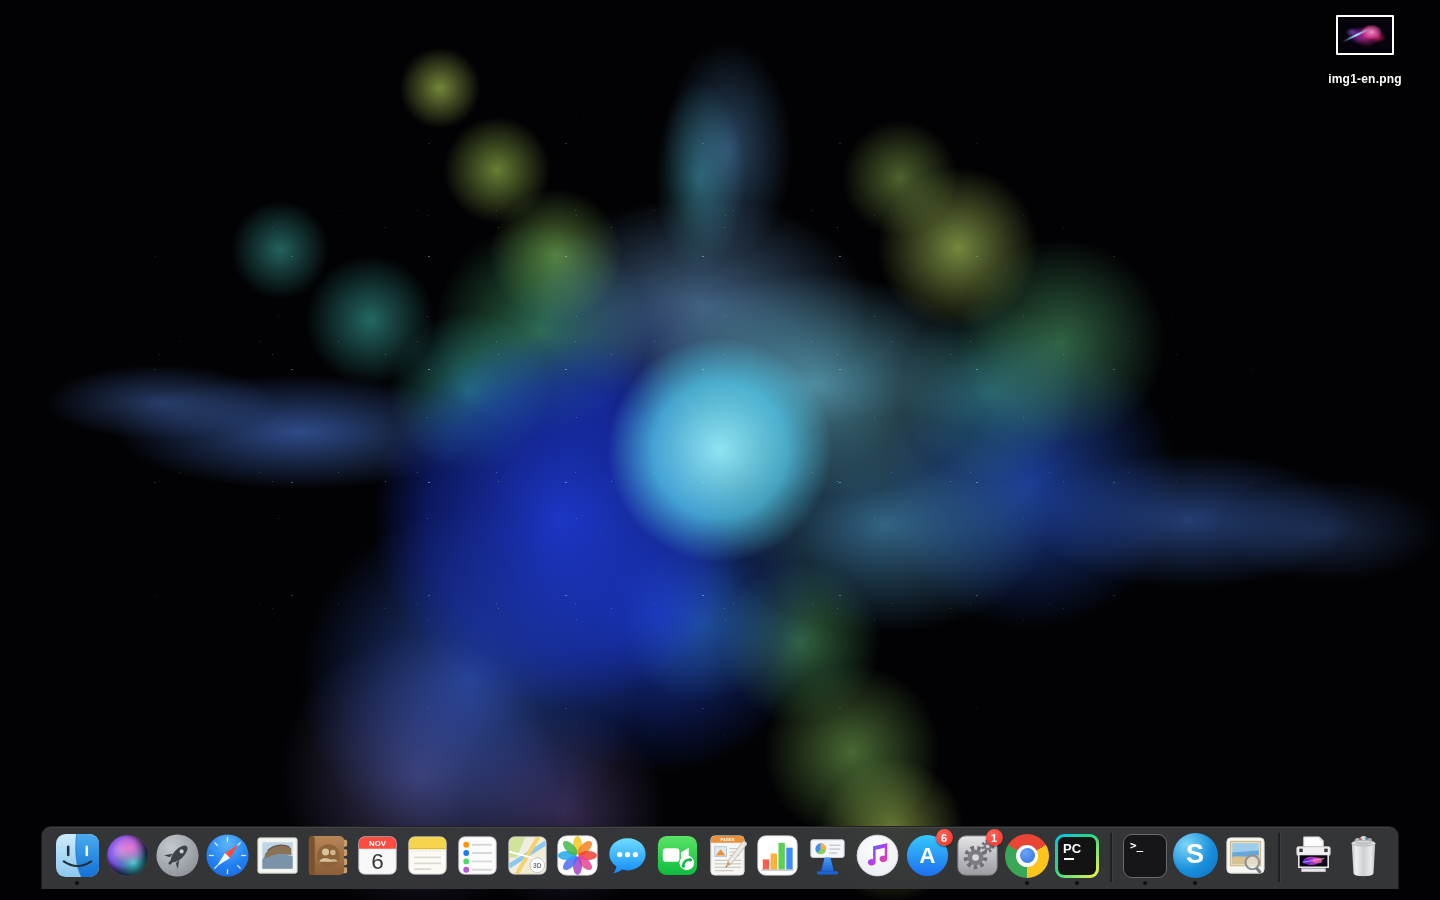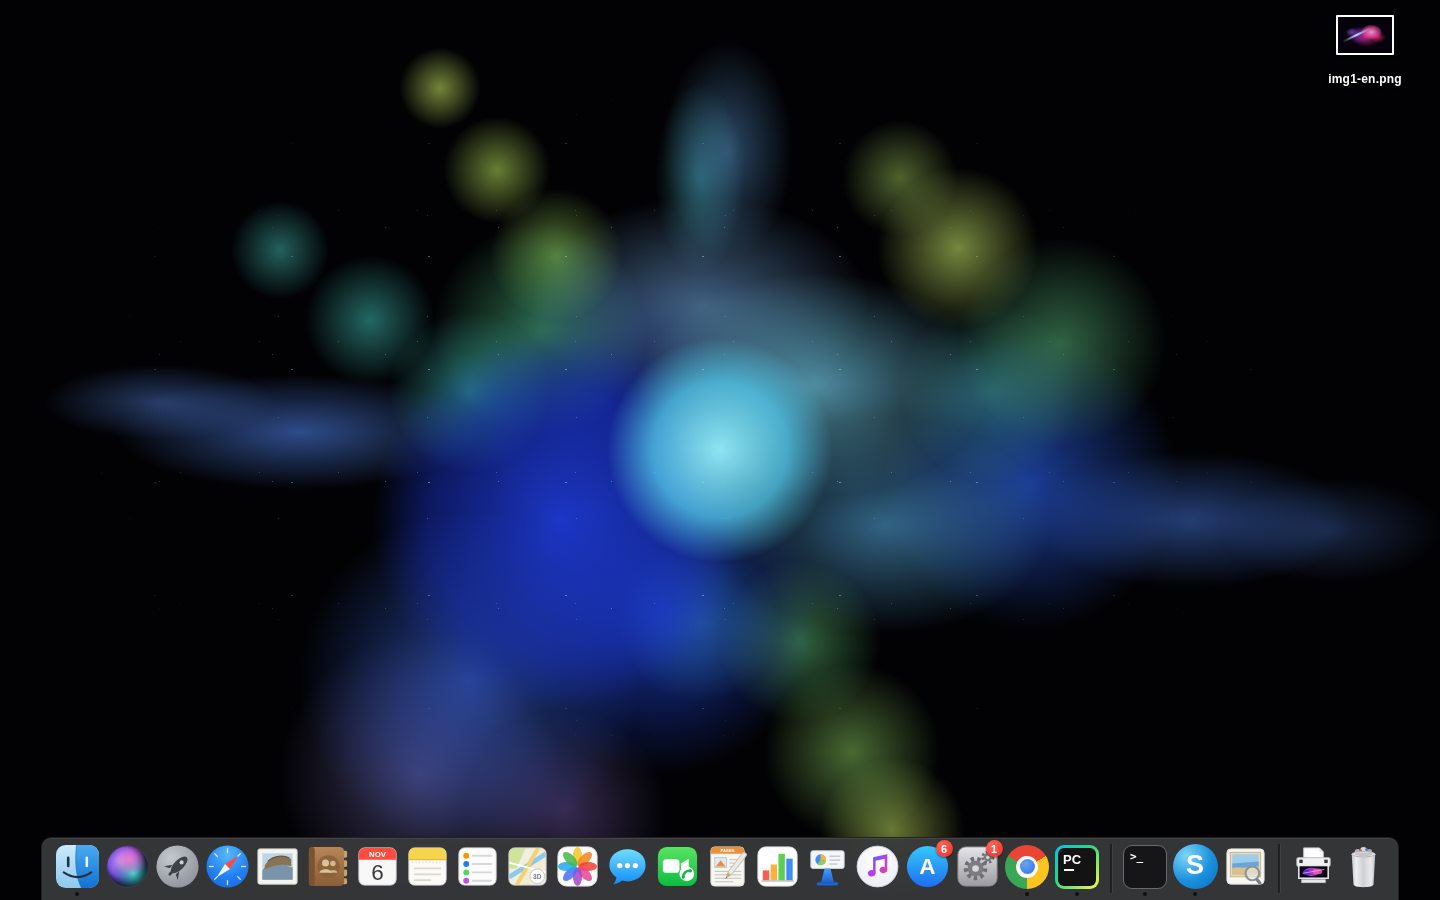--- a/index.html
+++ b/index.html
@@ -72,21 +72,21 @@
     radial-gradient(11px 8px at 67% 40%, rgba(252,122,62,0.80), transparent 72%),
     radial-gradient(8px 6px at 62% 58%, rgba(235,80,160,0.7), transparent 72%);}
   .thumb2::before{content:"";position:absolute;top:2px;right:3px;width:3px;height:3px;
     background:rgba(200,210,230,.85);}
   .thumb2::after{content:"";position:absolute;bottom:2px;left:6%;right:6%;height:2.5px;opacity:.95;
     background:repeating-linear-gradient(90deg,#d95 0 2px,#6ae 2px 4px,#ed5 4px 6px,#7d6 6px 8px,#b7e 8px 10px,#e66 10px 12px);}
   .dlabel{margin-top:17px;color:#fff;font-weight:bold;font-size:12px;letter-spacing:.2px;
           text-shadow:0 1px 3px rgba(0,0,0,.95),0 0 2px rgba(0,0,0,.85);}
 
   
-  .dock{position:absolute;bottom:0;left:50%;transform:translateX(-50%);height:57px;
+  .dock{position:absolute;bottom:11px;left:50%;transform:translateX(-50%);height:57px;
         display:flex;align-items:flex-start;padding:5px 10px 0;
         background:rgba(56,57,59,0.93);border:1px solid rgba(0,0,0,.4);border-bottom:none;
         border-radius:10px 10px 0 0;box-shadow:inset 0 1px 0 rgba(255,255,255,.07);z-index:10;}
   .dock-item{width:47px;margin:0 1.5px;display:flex;flex-direction:column;align-items:center;
              position:relative;cursor:default;}
   .dock-item .ibox{width:47px;height:47px;display:flex;align-items:center;justify-content:center;}
   .run-dot{width:4px;height:4px;border-radius:50%;background:#101010;margin-top:2px;visibility:hidden;}
   .running .run-dot{visibility:visible;}
   .dock-sep{width:2px;height:49px;margin:1px 8px 0;background:rgba(15,15,17,.55);
             box-shadow:1px 0 0 rgba(255,255,255,.06);}

